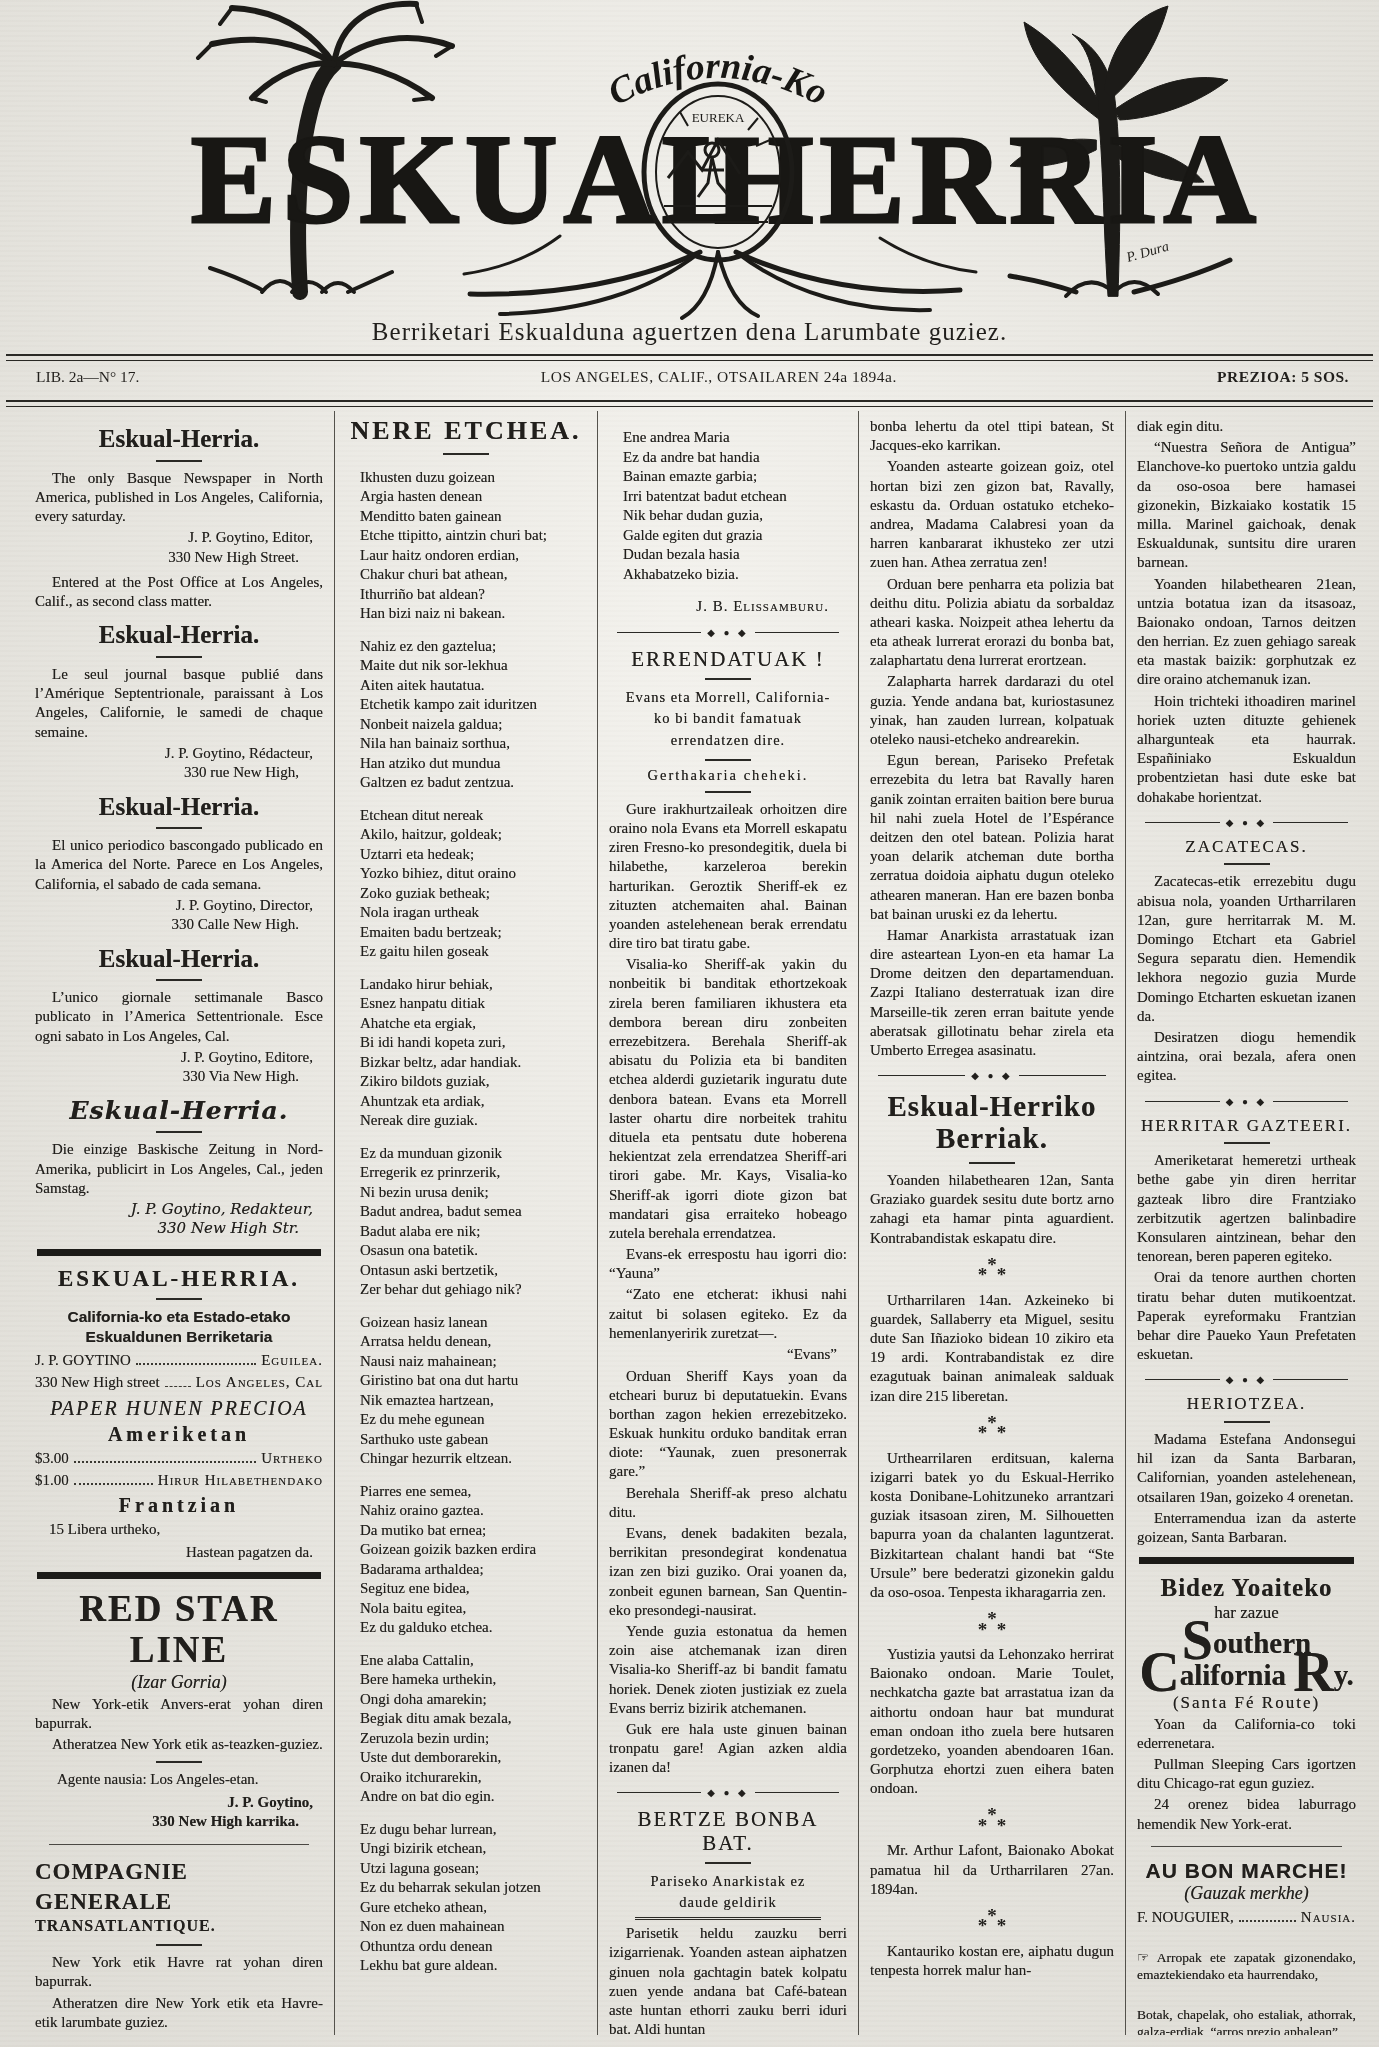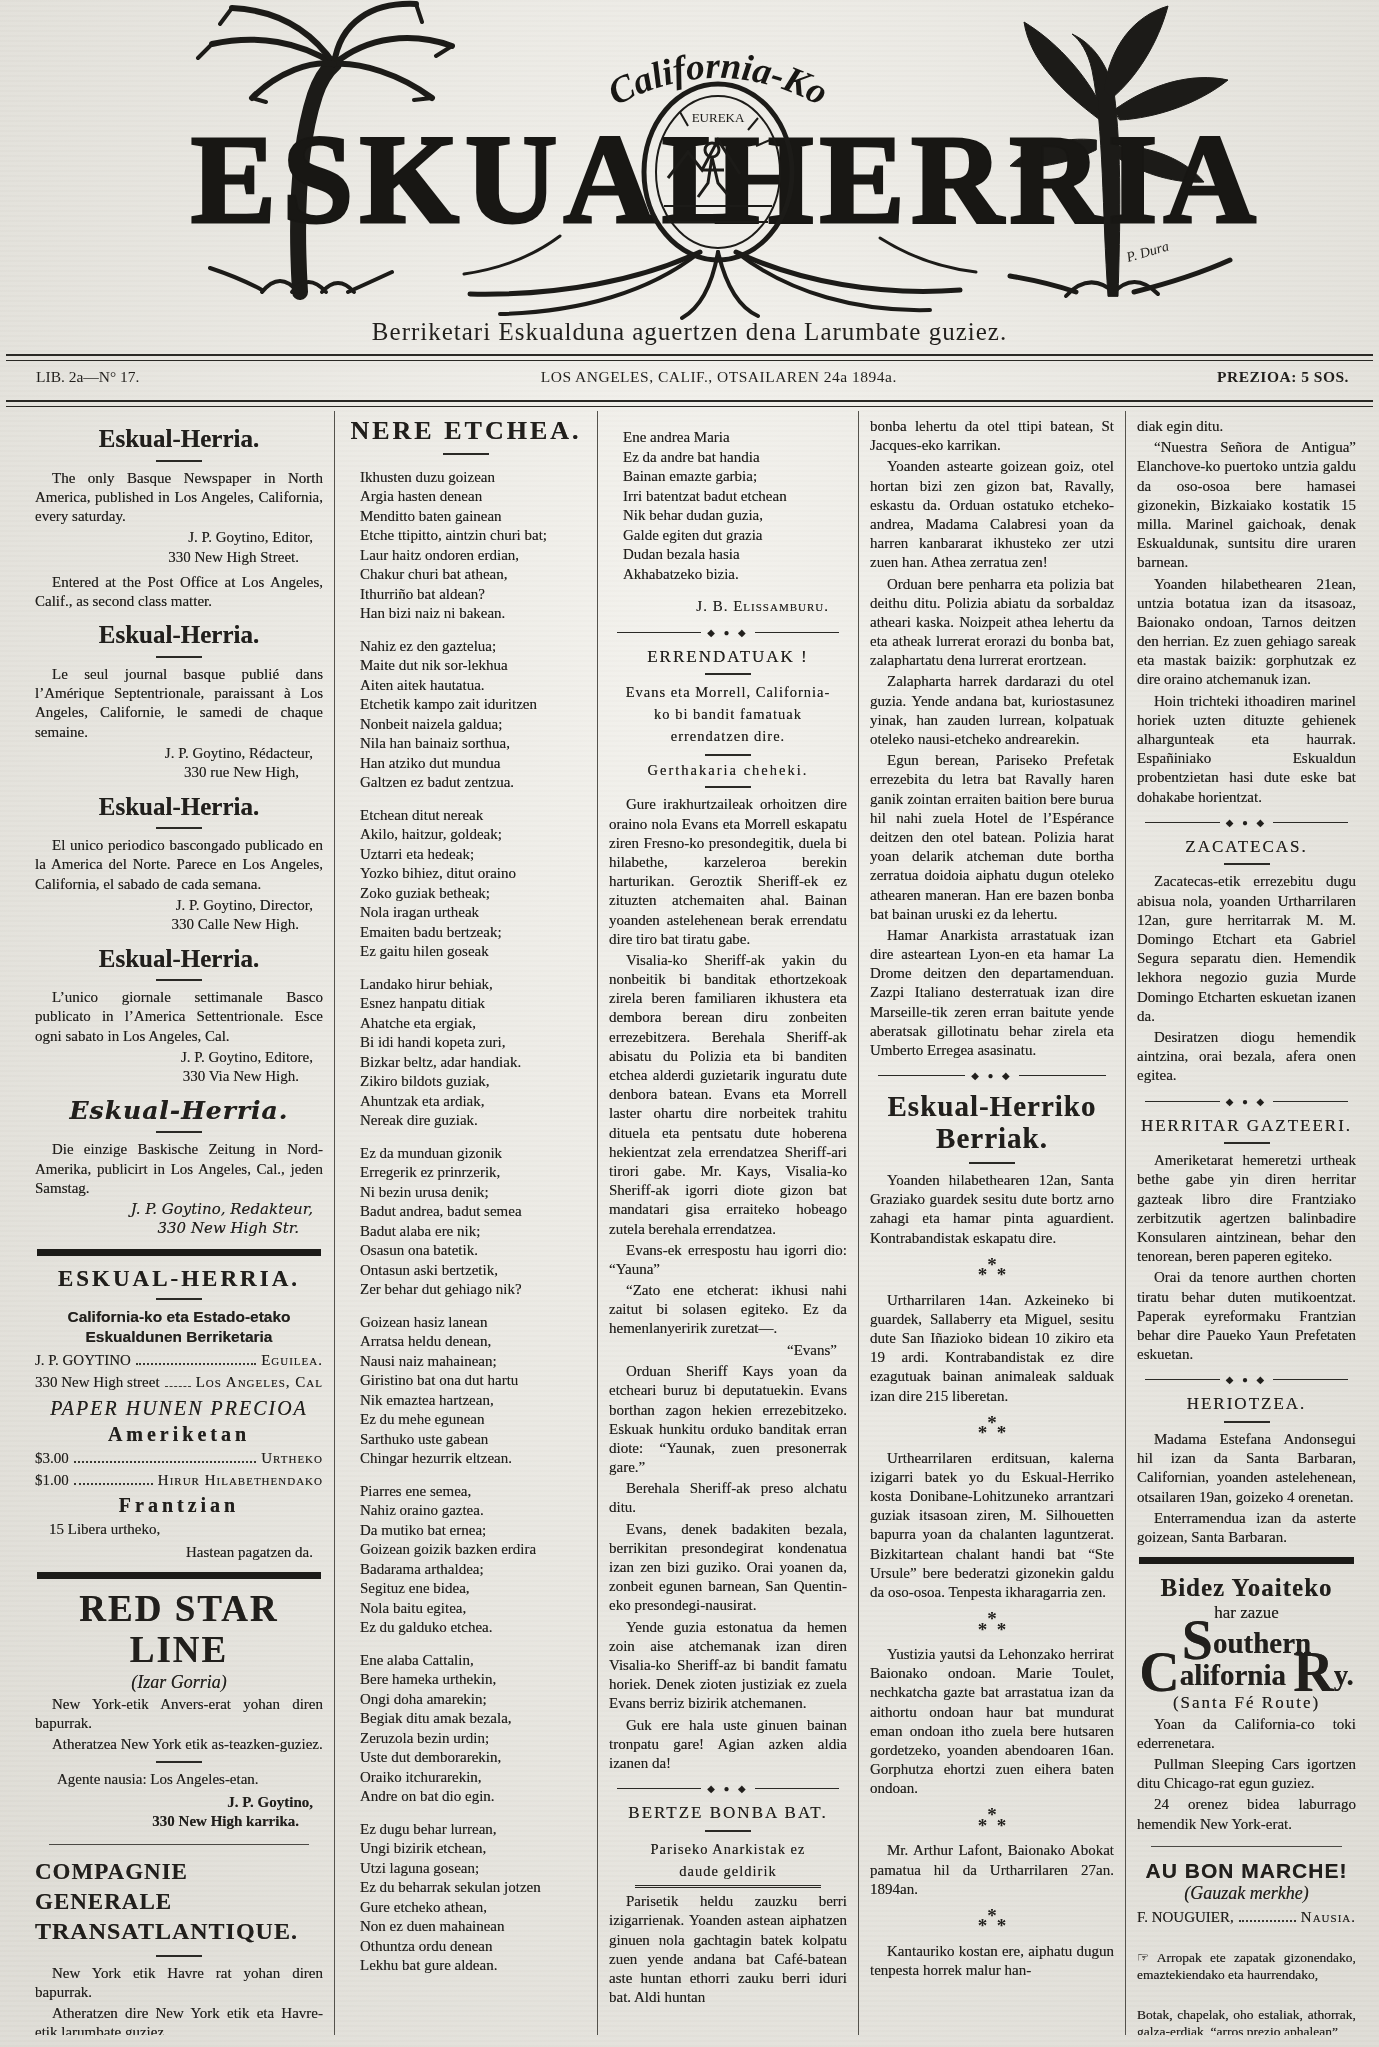--- a/index.html
+++ b/index.html
@@ -47,21 +47,21 @@
   .p.sm{font-size:13.5px;line-height:1.25;margin-top:24px;}
   .blk-h{text-align:center;margin:6px 0 2px 0;line-height:1.1;text-shadow:0 0 .6px rgba(20,18,15,.6);}
   .s-eh{font-size:25px;font-weight:bold;margin-top:10px;}
   .s-eh.frak{font-family:"DejaVu Serif",serif;font-style:italic;letter-spacing:1px;}
   .s-caps{font-size:23px;letter-spacing:3px;font-weight:bold;margin-top:10px;}
   .s-ital{font-style:italic;font-size:20px;letter-spacing:2px;margin-top:6px;}
   .s-am{font-size:20px;font-weight:bold;letter-spacing:4px;margin:4px 0;}
   .s-rsl{font-size:37px;font-weight:bold;letter-spacing:2px;margin-top:8px;}
   .s-itc{font-style:italic;font-size:18px;margin:0;}
   .s-nere{font-size:26px;letter-spacing:3px;font-weight:bold;margin-top:2px;}
-  .s-md{font-size:17px;letter-spacing:2px;margin-top:8px;}
+  .s-md{font-size:21px;letter-spacing:2px;margin-top:8px;}
   .s-sub{font-size:14.5px;letter-spacing:1px;line-height:1.5;margin:4px 10px;}
   .s-sub2{font-size:14.5px;letter-spacing:2px;margin:4px 0;}
   .s-sub.u2{border-bottom:3px double #2a2925;display:block;padding-bottom:3px;margin:4px 26px;}
   .s-ehb{font-size:29px;font-weight:bold;margin-top:8px;letter-spacing:1px;}
   .s-zac{font-size:17px;letter-spacing:2px;margin-top:6px;}
   .s-bidez{font-size:25px;font-weight:bold;letter-spacing:1px;margin-top:8px;}
   .s-har{font-size:17px;margin:0;}
   .s-brand{font-size:29px;font-weight:bold;margin:6px 0 2px 0;}
   .s-brand .bcap{font-size:56px;line-height:0;vertical-align:-6px;}
   .s-sfr{font-size:17px;letter-spacing:2px;margin:2px 0;}
@@ -69,21 +69,21 @@
   .s-gzk{font-style:italic;font-size:18px;margin:0;}
   .s-aliso{font-family:"Liberation Sans",sans-serif;font-size:23px;font-weight:bold;letter-spacing:2px;margin:6px 0;}
   .lines{font-size:15px;line-height:1.3;text-shadow:0 0 .5px rgba(20,18,15,.5);}
   .lines.credits{text-align:right;padding-right:10px;margin:2px 0 6px 0;}
   .lines.credits.bold div{font-weight:bold;}
   .lines.credits div:last-child{padding-right:14px;}
   .lines.frak div{font-family:"DejaVu Serif",serif;font-style:italic;}
   .lines.cbold{font-family:"Liberation Sans",sans-serif;font-weight:bold;text-align:center;font-size:15.5px;margin:3px 0;}
   .lines.chead{font-weight:bold;margin-top:8px;}
   .lines.chead div:first-child{font-size:23px;letter-spacing:1px;}
-  .lines.chead div:last-child{font-size:24px;letter-spacing:1px;}
+  .lines.chead div:last-child{font-size:16px;letter-spacing:1px;}
   .lines.stanza{padding-left:14px;margin:13px 0;font-size:15px;line-height:1.3;}
   .lines.plain{padding-left:14px;margin:3px 0;}
   .lines.plain.ind{padding-left:22px;}
   .lines.right{text-align:right;padding-right:10px;margin:2px 0;}
   .lines.sigline{text-align:right;padding-right:18px;font-variant:small-caps;letter-spacing:1px;margin:4px 0;}
   .dotrow{display:flex;align-items:baseline;font-size:15px;margin:5px 0;text-shadow:0 0 .5px rgba(20,18,15,.5);}
   .dotrow .leader{flex:1;border-bottom:2px dotted #3a3832;margin:0 5px 3px 5px;}
   .dotrow.dash .leader{border-bottom-style:dashed;border-bottom-width:1px;}
   .dotrow .dr{font-variant:small-caps;letter-spacing:1px;}
   .sep{margin:6px auto;}

